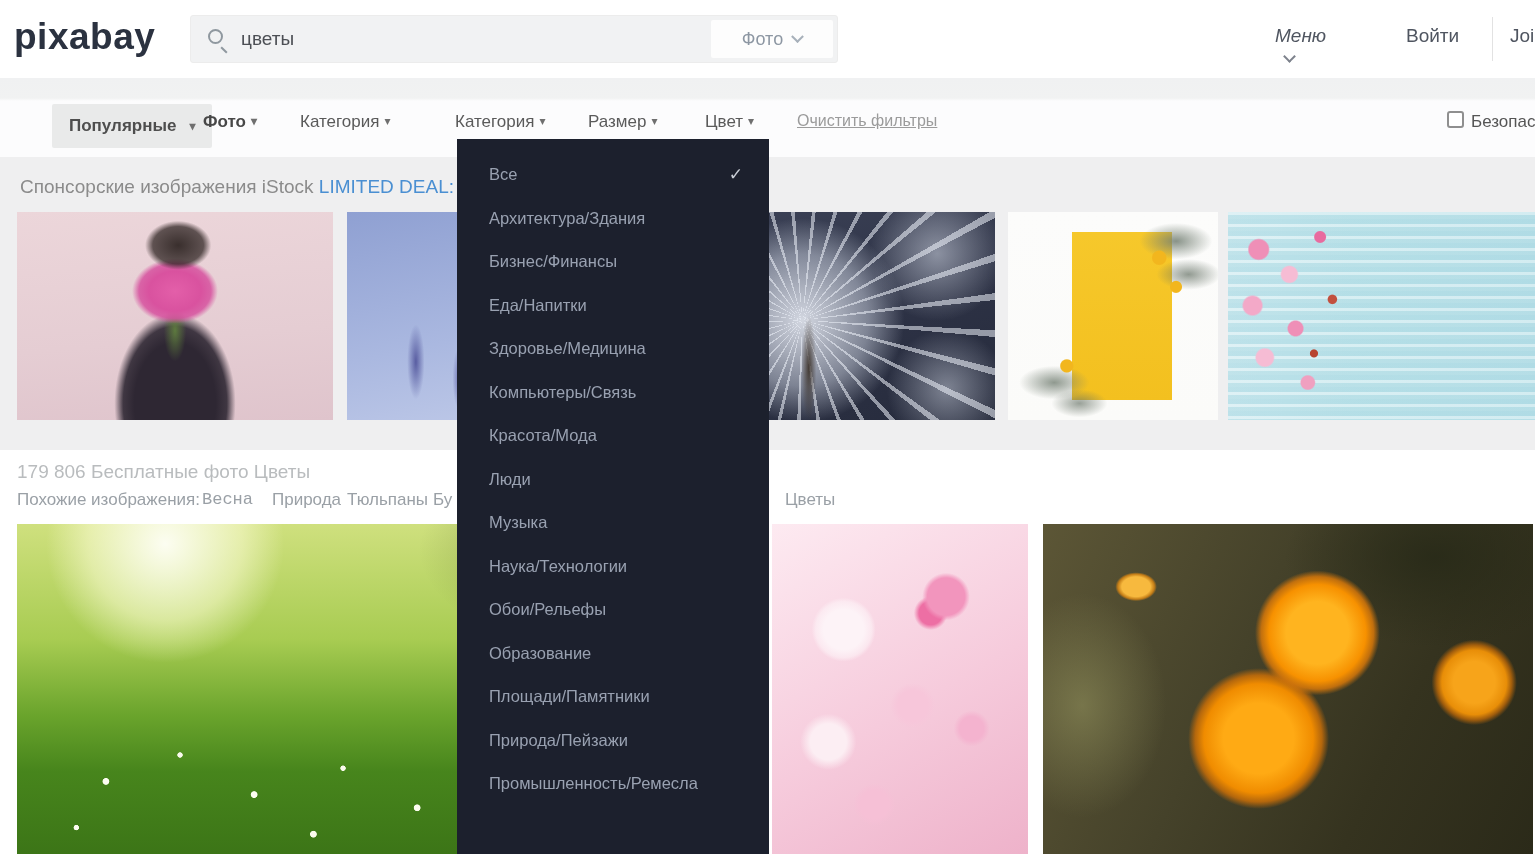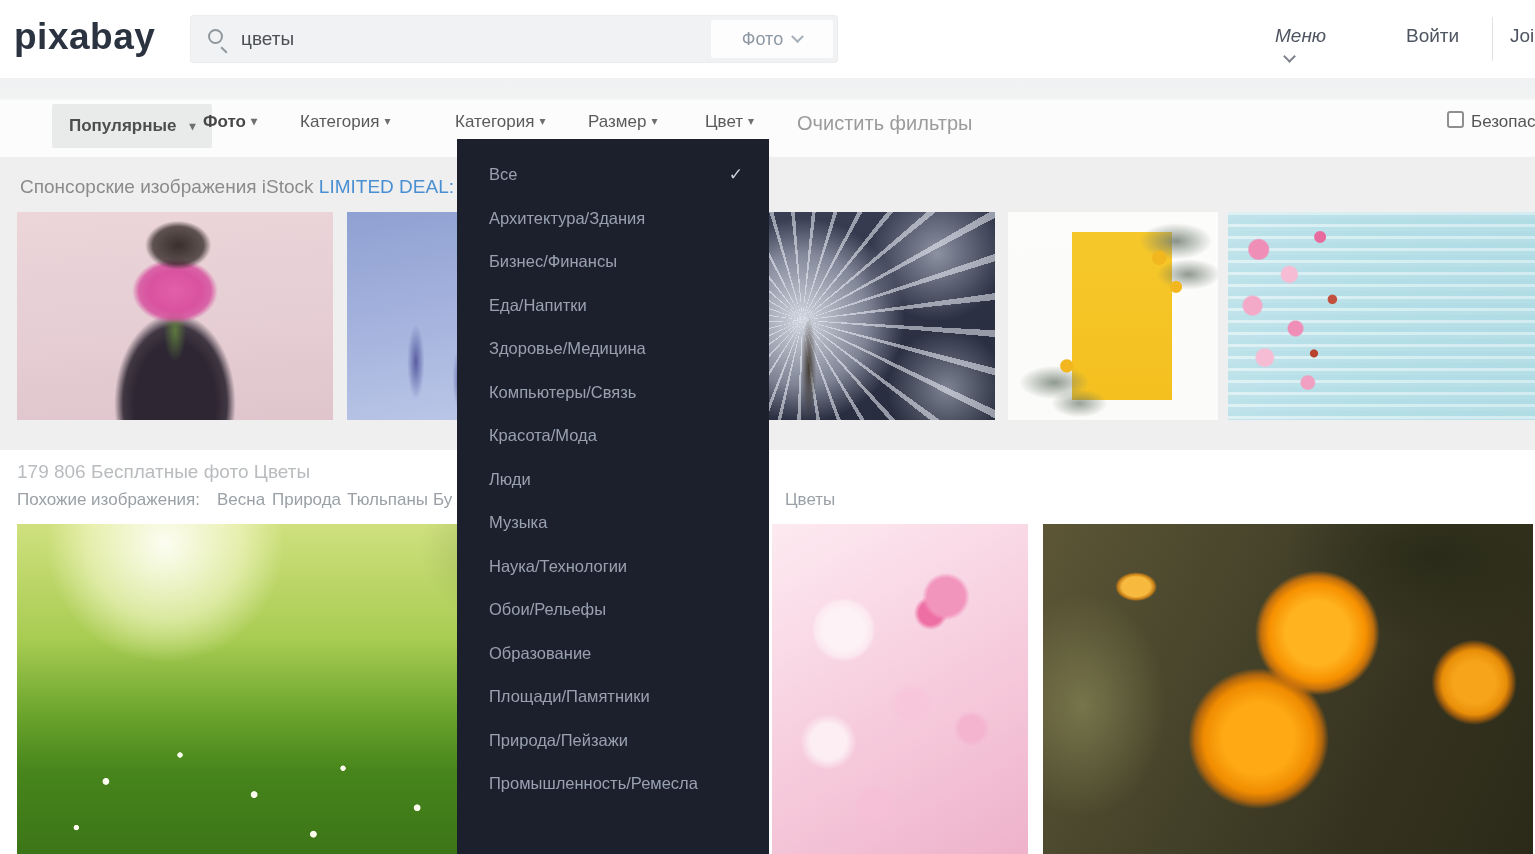--- a/index.html
+++ b/index.html
@@ -29,21 +29,21 @@
 
   
   .filterbar { position:absolute; left:0; top:78px; width:1535px; height:79px;
     background:linear-gradient(180deg,#f0f1f2 0px,#f1f2f2 20px,#fcfcfd 23px,#fcfcfd 100%); z-index:15; }
   .sort-btn { position:absolute; left:15px; top:26px; height:44px; padding:0 17px;
     background:#e9eaea; border-radius:2px; display:flex; align-items:center; gap:8px;
     font-size:17px; font-weight:700; color:#4e4e4e; cursor:pointer;margin-left:37px; }
   .f-item { position:absolute; top:34px; font-size:17px; color:#5a5a5a; cursor:pointer; white-space:nowrap; }
   .f-bold { font-weight:700; color:#474747; }
   .caret { font-size:12px; color:#6f6f6f; margin-left:5px; vertical-align:2px; }
-  .clear-link { position:absolute; left:797px; top:34px; font-size:20px; color:#9b9b9b; cursor:pointer; }
+  .clear-link { position:absolute; left:797px; top:34px; font-size:16px; color:#9b9b9b; cursor:pointer;text-decoration:underline; }
   .safe-box { position:absolute; left:1447px; top:33px; width:17px; height:17px; background:#fff;
     border:2px solid #8f8f8f; border-radius:3px; cursor:pointer; }
   .safe-label { position:absolute; left:1471px; top:34px; font-size:17px; color:#555; white-space:nowrap; }
 
   
   .sponsored { position:absolute; left:0; top:157px; width:1535px; height:293px; background:#efeff0; }
   .sp-title { position:absolute; left:20px; top:19px; font-size:19px; color:#8b8b8b; white-space:nowrap; }
   .sp-link { color:#4a8fd2; cursor:pointer; }
   .thumb { position:absolute; top:55px; height:208px; cursor:pointer; }
 
@@ -203,21 +203,21 @@
   <div class="thumb ph-peonies"></div>
   <div class="thumb ph-lavender"></div>
   <div class="thumb ph-dandelion"></div>
   <div class="thumb ph-yellowcard"></div>
   <div class="thumb ph-cherryteal"></div>
 </div>
 
 <div class="count-text">179 806 Бесплатные фото Цветы</div>
 
 <div class="rel" style="left:17px;">Похожие изображения:</div>
-<div class="rel rel-tag" style="left:217px;">Весна</div>
+<div class="rel rel-tag" style="left:202px;font-family:Liberation Mono, monospace;">Весна</div>
 <div class="rel rel-tag" style="left:272px;">Природа</div>
 <div class="rel rel-tag" style="left:347px;">Тюльпаны</div>
 <div class="rel rel-tag" style="left:433px;">Бу</div>
 <div class="rel rel-tag" style="left:785px;">Цветы</div>
 
 <div class="grid-thumb ph-meadow"></div>
 <div class="grid-thumb ph-pinkmacro"></div>
 <div class="grid-thumb ph-orange"></div>
 
 <div class="dropdown">

